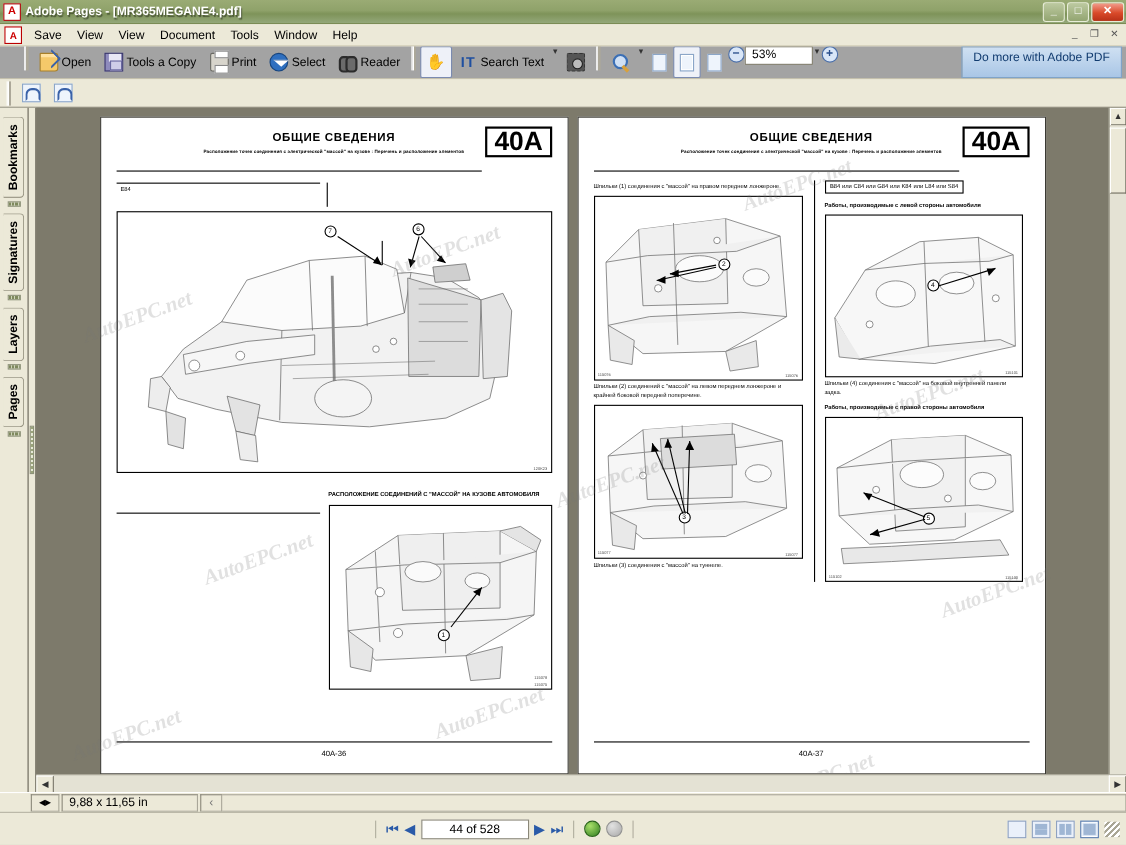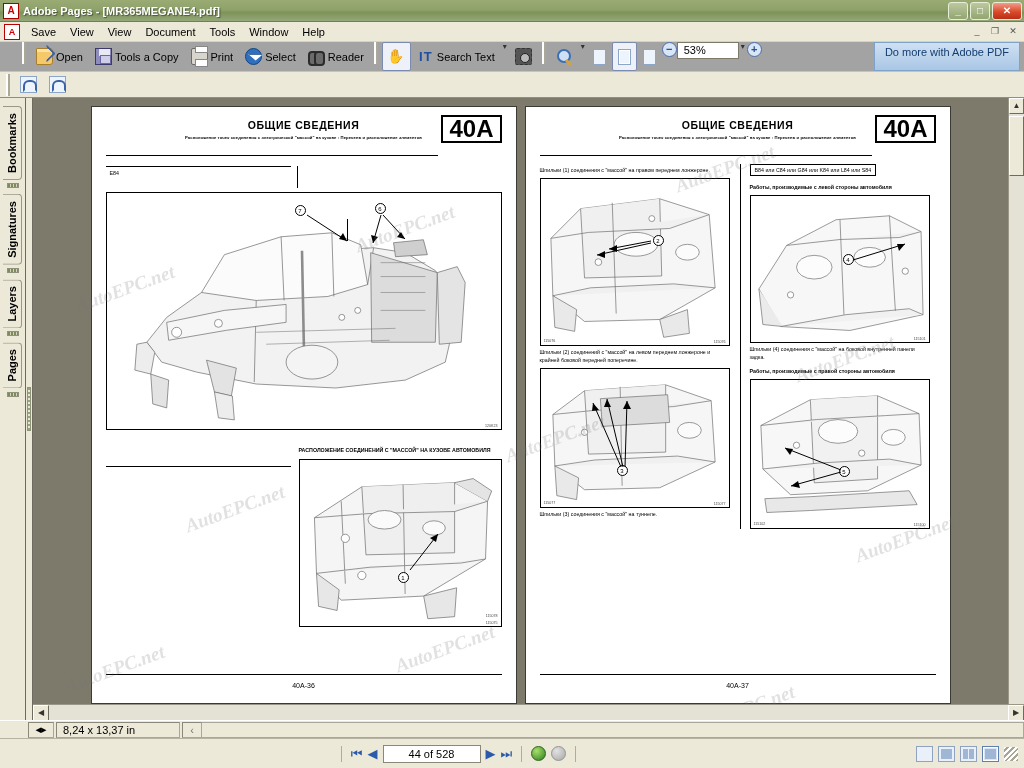--- a/index.html
+++ b/index.html
@@ -691,21 +691,21 @@
         <div class="sb-arrow" style="width:16px;">◀</div>
         <div class="sb-track" style="flex:1;"></div>
         <div class="sb-arrow" style="width:16px;">▶</div>
       </div>
     </div>
   </div>
 
   <div class="statusbar">
     <div style="width:26px;"></div>
     <div class="st-cell" style="width:26px;justify-content:center;">◂▸</div>
-    <div class="st-cell" style="width:124px;">8,24 x 13,37 in</div>
+    <div class="st-cell" style="width:124px;">9,88 x 11,65 in</div>
     <div class="st-cell" style="width:20px;justify-content:center;color:#777;">‹</div>
     <div style="flex:1;height:16px;border:1px solid #aaa799;border-left:none;"></div>
   </div>
 
   <div class="navbar2">
     <div style="flex:1;"></div>
     <div class="vsep"></div>
     <div class="nav-btn">⏮</div>
     <div class="nav-btn">◀</div>
     <div class="pagebox">44 of 528</div>

